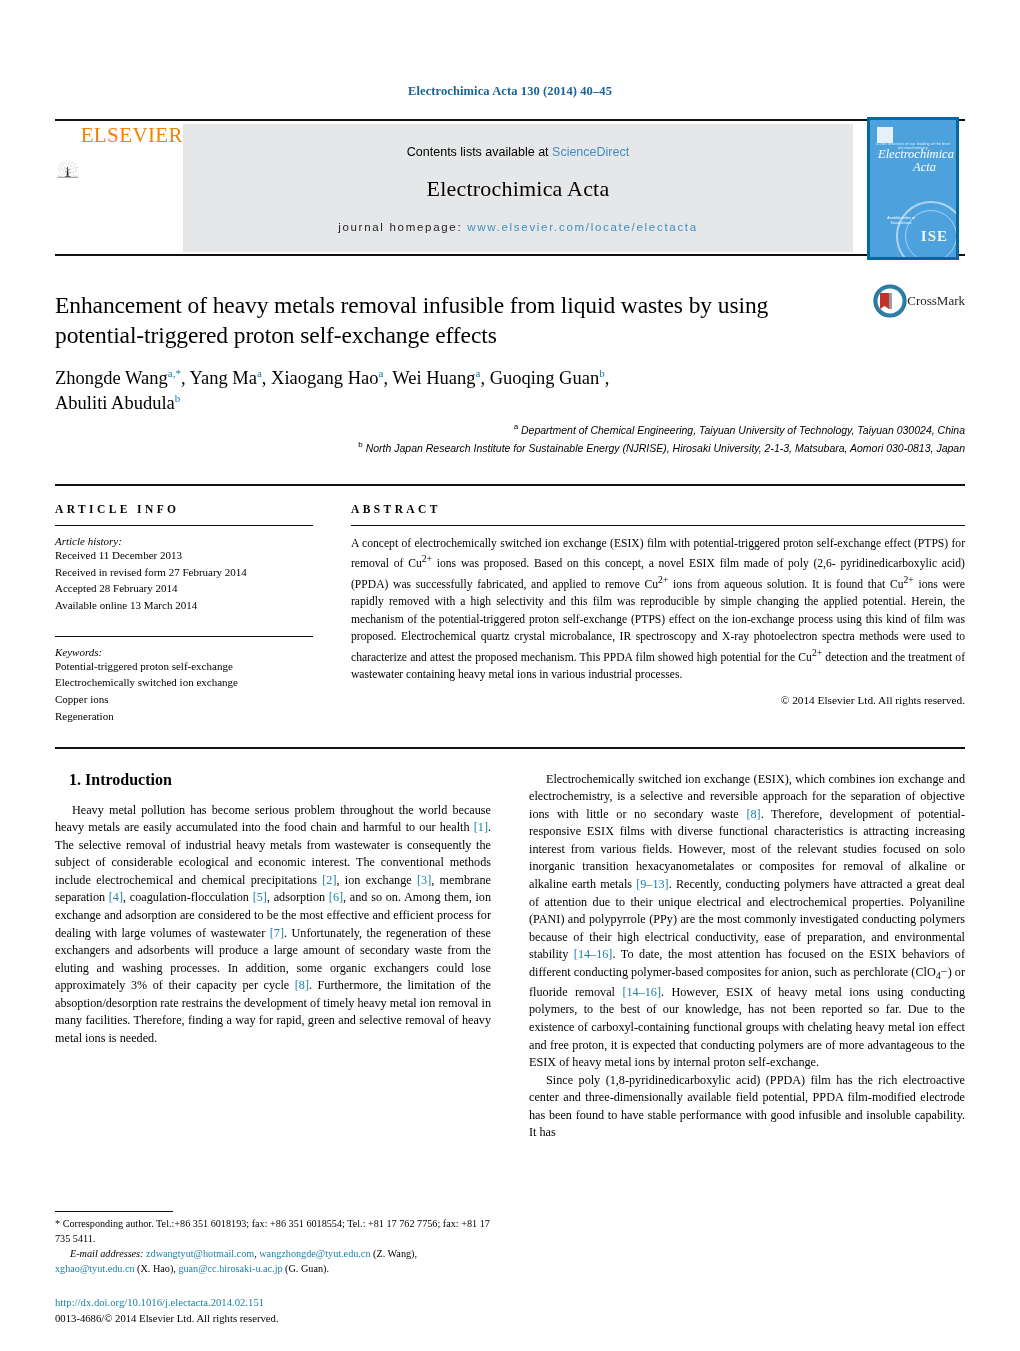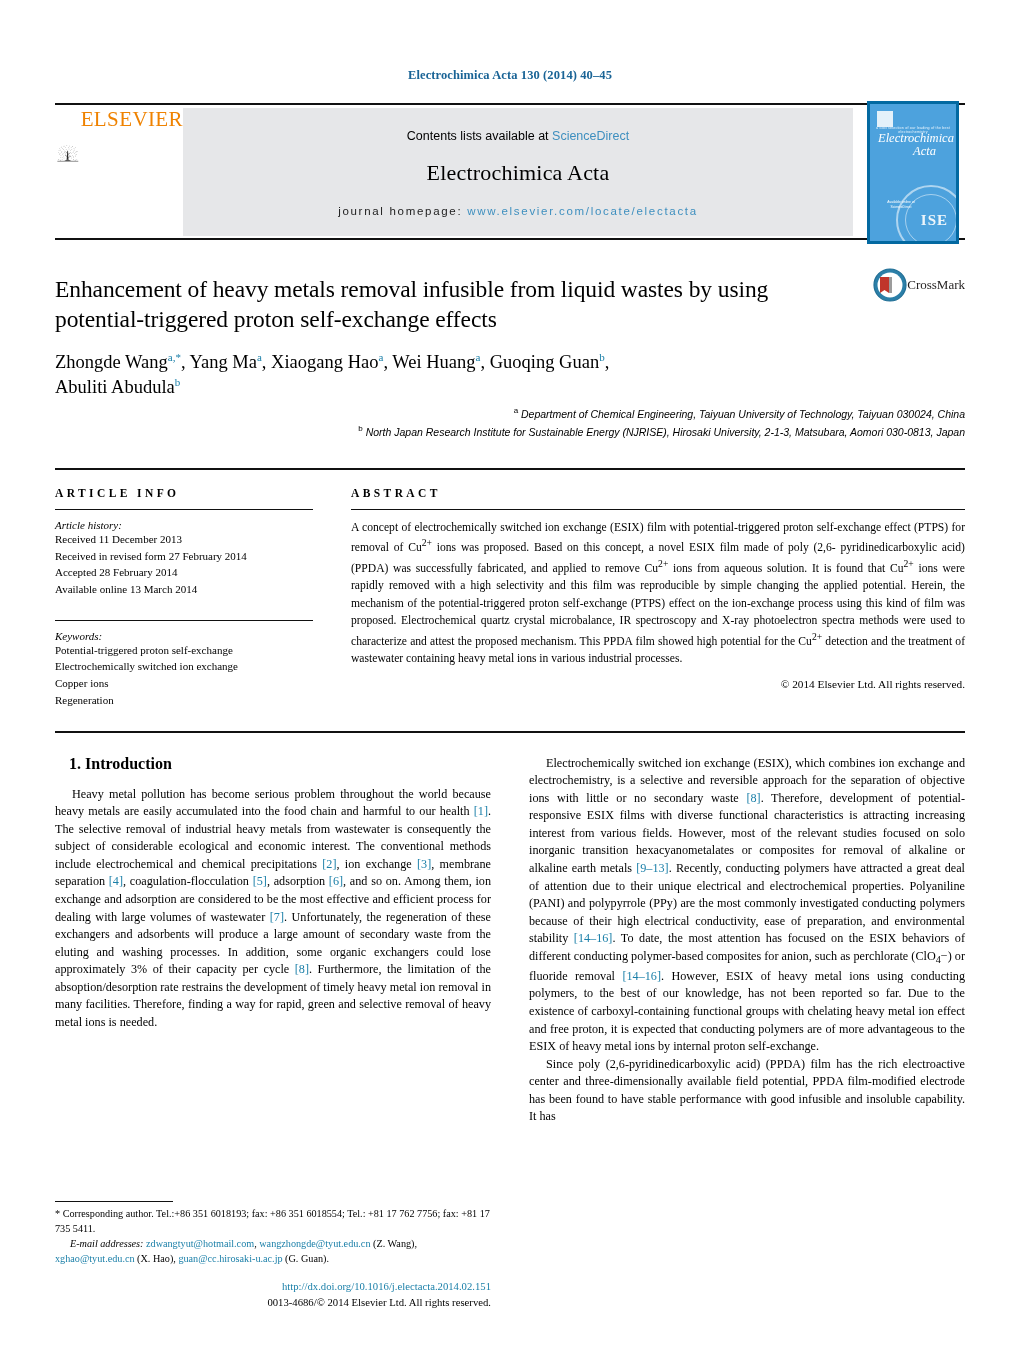--- a/index.html
+++ b/index.html
@@ -6,21 +6,21 @@
   html, body { margin: 0; padding: 0; }
   body {
     width: 1020px;
     height: 1351px;
     background: #ffffff;
     font-family: "Liberation Serif", serif;
     color: #000000;
     position: relative;
     overflow: hidden;
   }
-  .page { width: 1020px; height: 1351px; position: relative; padding: 0 55px; }
+  .page { width: 1020px; height: 1351px; position: relative; padding: 16px 55px; }
 
   
   .running-head {
     text-align: center;
     color: #1a6496;
     font-family: "Liberation Serif", serif;
     font-weight: bold;
     font-size: 12.5px;
     padding-top: 68px;
     letter-spacing: 0.1px;
@@ -218,21 +218,21 @@
 
   
   .foot-wrap { position: absolute; bottom: 0; left: 0; width: 436px; }
   .foot-rule { border-top: 1.2px solid #111; width: 118px; margin-bottom: 5px; }
   .footnote {
     font-family: "Liberation Serif", serif;
     font-size: 10.2px; line-height: 1.45;
   }
   .footnote .indent { text-indent: 15px; }
   .footnote em { font-style: italic; }
-  .doi-block { margin-top: 11px; font-size: 10.7px; line-height: 1.5; text-align: right; }
+  .doi-block { margin-top: 17px; font-size: 10.7px; line-height: 1.5; }
   .doi-block a { color: #1a7fa8; text-decoration: none; }
 </style>
 </head>
 <body>
 
 <div class="page">
 
   <div class="running-head">Electrochimica Acta 130 (2014) 40–45</div>
 
   <div class="masthead-rule"></div>
@@ -432,18 +432,18 @@
         <div class="doi-block">
           <a href="#">http://dx.doi.org/10.1016/j.electacta.2014.02.151</a>
           <div>0013-4686/© 2014 Elsevier Ltd. All rights reserved.</div>
         </div>
       </div>
     </div>
 
     <div class="bcol">
       <div class="body-text">
         <p>Electrochemically switched ion exchange (ESIX), which combines ion exchange and electrochemistry, is a selective and reversible approach for the separation of objective ions with little or no secondary waste <a class="cite" href="#">[8]</a>. Therefore, development of potential-responsive ESIX films with diverse functional characteristics is attracting increasing interest from various fields. However, most of the relevant studies focused on solo inorganic transition hexacyanometalates or composites for removal of alkaline or alkaline earth metals <a class="cite" href="#">[9–13]</a>. Recently, conducting polymers have attracted a great deal of attention due to their unique electrical and electrochemical properties. Polyaniline (PANI) and polypyrrole (PPy) are the most commonly investigated conducting polymers because of their high electrical conductivity, ease of preparation, and environmental stability <a class="cite" href="#">[14–16]</a>. To date, the most attention has focused on the ESIX behaviors of different conducting polymer-based composites for anion, such as perchlorate (ClO<sub>4</sub>−) or fluoride removal <a class="cite" href="#">[14–16]</a>. However, ESIX of heavy metal ions using conducting polymers, to the best of our knowledge, has not been reported so far. Due to the existence of carboxyl-containing functional groups with chelating heavy metal ion effect and free proton, it is expected that conducting polymers are of more advantageous to the ESIX of heavy metal ions by internal proton self-exchange.</p>
-        <p>Since poly (2,6-pyridinedicarboxylic acid) (PPDA) film has the rich electroactive center and three-dimensionally available field potential, PPDA film-modified electrode has been found to have stable performance with good infusible and insoluble capability. It has</p>
+        <p>Since poly (1,8-pyridinedicarboxylic acid) (PPDA) film has the rich electroactive center and three-dimensionally available field potential, PPDA film-modified electrode has been found to have stable performance with good infusible and insoluble capability. It has</p>
       </div>
     </div>
   </div>
 
 </div>
 
 </body></html>

